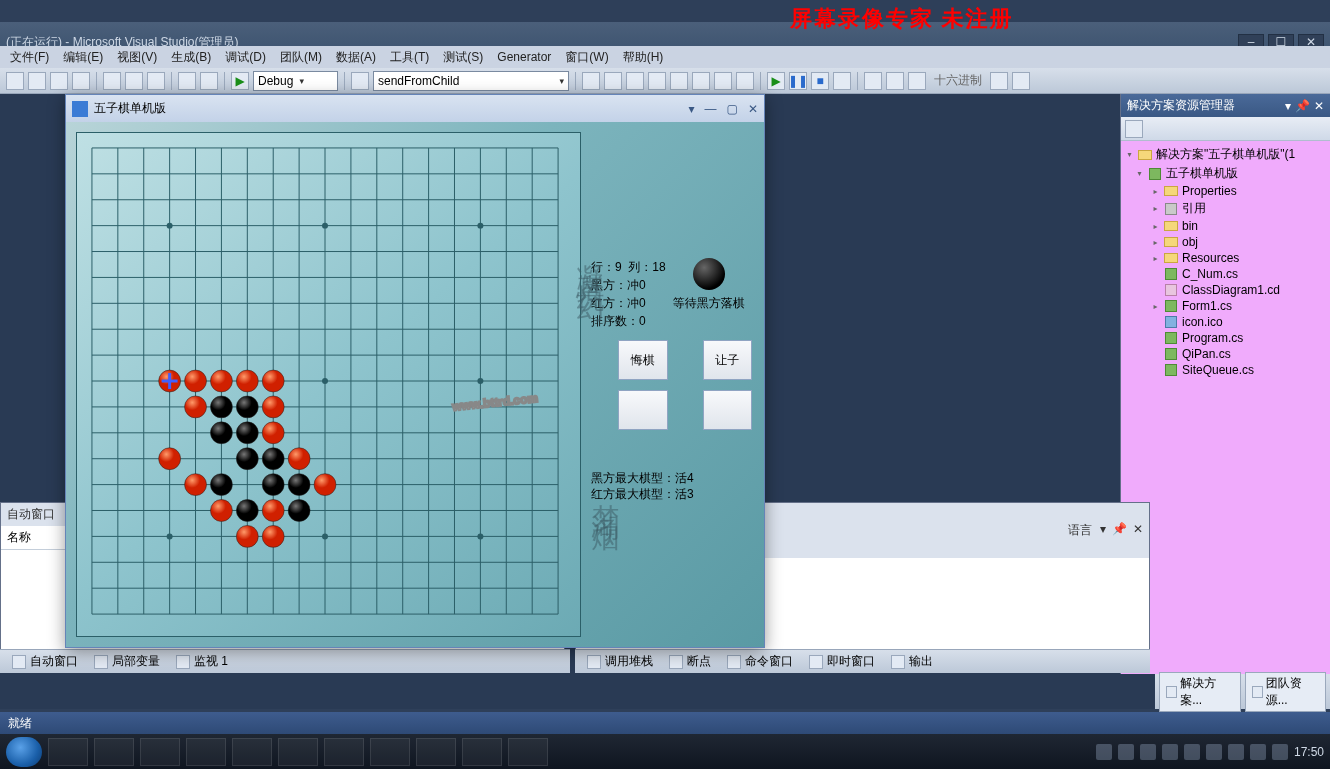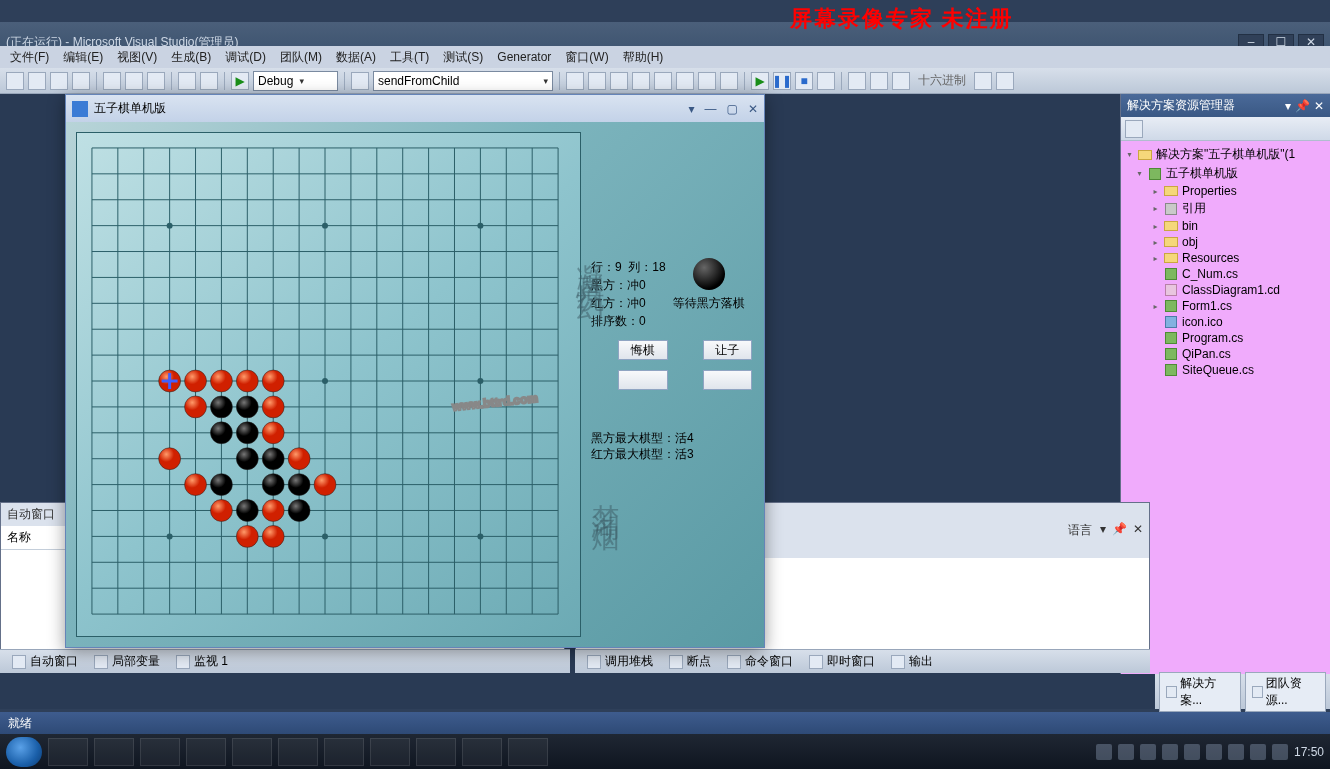--- a/index.html
+++ b/index.html
@@ -59,21 +59,21 @@
 .game-title .ico { width: 16px; height: 16px; background: #3a7bd5; margin-right: 6px; }
 .game-title .win-ctrl { margin-left: auto; display: flex; gap: 10px; color: #3a5884; font-size: 14px; }
 .game-body { flex: 1; display: flex; background: linear-gradient(135deg, #b8d4d8 0%, #7cb4bd 40%, #5a9aa4 100%); padding: 10px; gap: 8px; position: relative; }
 .board-wrap { width: 505px; height: 505px; position: relative; background: linear-gradient(140deg,#bfe0e4 0%,#8ec4cd 50%, #6caab4 100%); border: 1px solid #2b5f68; }
 .board-wrap svg { width: 100%; height: 100%; }
 .side-panel { flex: 1; display: flex; flex-direction: column; padding: 6px 2px; color: #000; }
 .side-info { margin-top: 120px; font-size: 12px; line-height: 18px; display: flex; gap: 7px; }
 .turn-ind { display: flex; flex-direction: column; align-items: center; gap: 4px; }
 .turn-stone { width: 32px; height: 32px; border-radius: 50%; background: radial-gradient(circle at 35% 30%, #666, #000 70%); }
 .btn-row { display: flex; gap: 8px; margin-top: 10px; }
-.game-btn { flex: 1; height: 20px; background: linear-gradient(#f8f9fb,#e0e5ec); border: 1px solid #8fa4c2; display: flex; align-items: center; justify-content: center; margin-left: 27px; }
+.game-btn { flex: 1; height: 40px; background: linear-gradient(#f8f9fb,#e0e5ec); border: 1px solid #8fa4c2; display: flex; align-items: center; justify-content: center; margin-left: 27px; }
 .calligraphy { position: absolute; right: 155px; top: 120px; writing-mode: vertical-rl; font-family: "STKaiti","KaiTi",serif; font-size: 28px; color: rgba(60,90,100,0.5); letter-spacing: 10px; pointer-events: none; }
 .calligraphy2 { position: absolute; right: 140px; top: 360px; writing-mode: vertical-rl; font-family: "STKaiti","KaiTi",serif; font-size: 28px; color: rgba(60,90,100,0.5); letter-spacing: 10px; pointer-events: none; }
 .side-collapse { position: absolute; top: 312px; right: 0; width: 16px; height: 40px; background: #3a5884; display: flex; align-items: center; justify-content: center; color: #fff; }
 </style>
 </head>
 <body>
 
 <div class="screen">
   <div class="watermark">屏幕录像专家  未注册</div>
   <div class="playback-label">播放</div>
@@ -115,21 +115,21 @@
     <div class="tb-btn"></div>
     <div class="tb-btn"></div>
     <div class="tb-sep"></div>
     <div class="tb-btn" style="color:#1a8f1a;">▶</div>
     <div class="tb-combo" style="width:85px;">
       <span>Debug</span>
         <span class="arrow">▾</span>
     </div>
     <div class="tb-sep"></div>
     <div class="tb-btn"></div>
-    <div class="tb-combo" style="width:180px;">
+    <div class="tb-combo" style="width:196px;">
       <span>sendFromChild</span>
         <span class="arrow" style="margin-left:auto;">▾</span>
     </div>
     <div class="tb-sep"></div>
     <div class="tb-btn"></div>
     <div class="tb-btn"></div>
     <div class="tb-btn"></div>
     <div class="tb-btn"></div>
     <div class="tb-btn"></div>
     <div class="tb-btn"></div>

